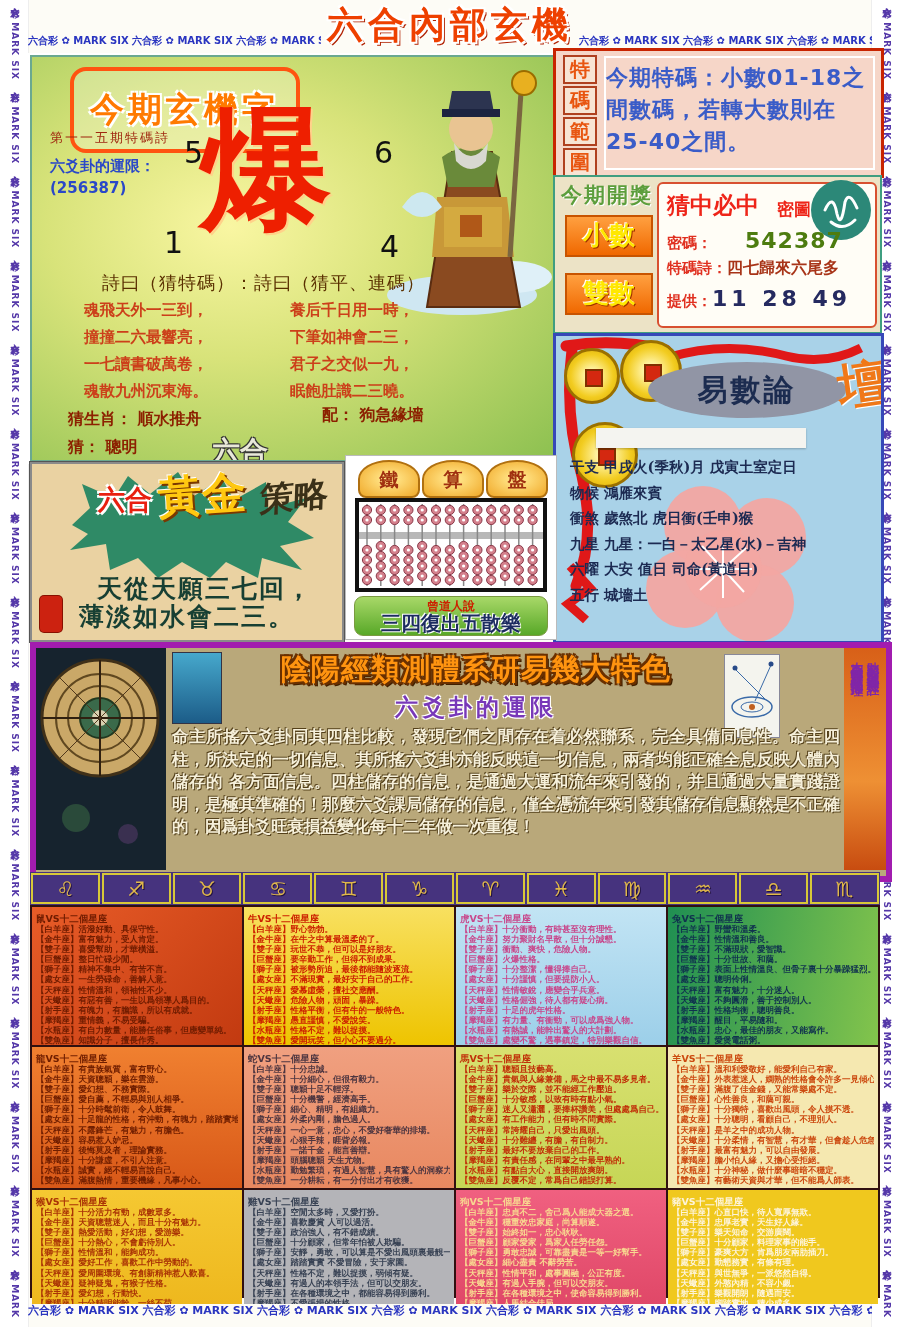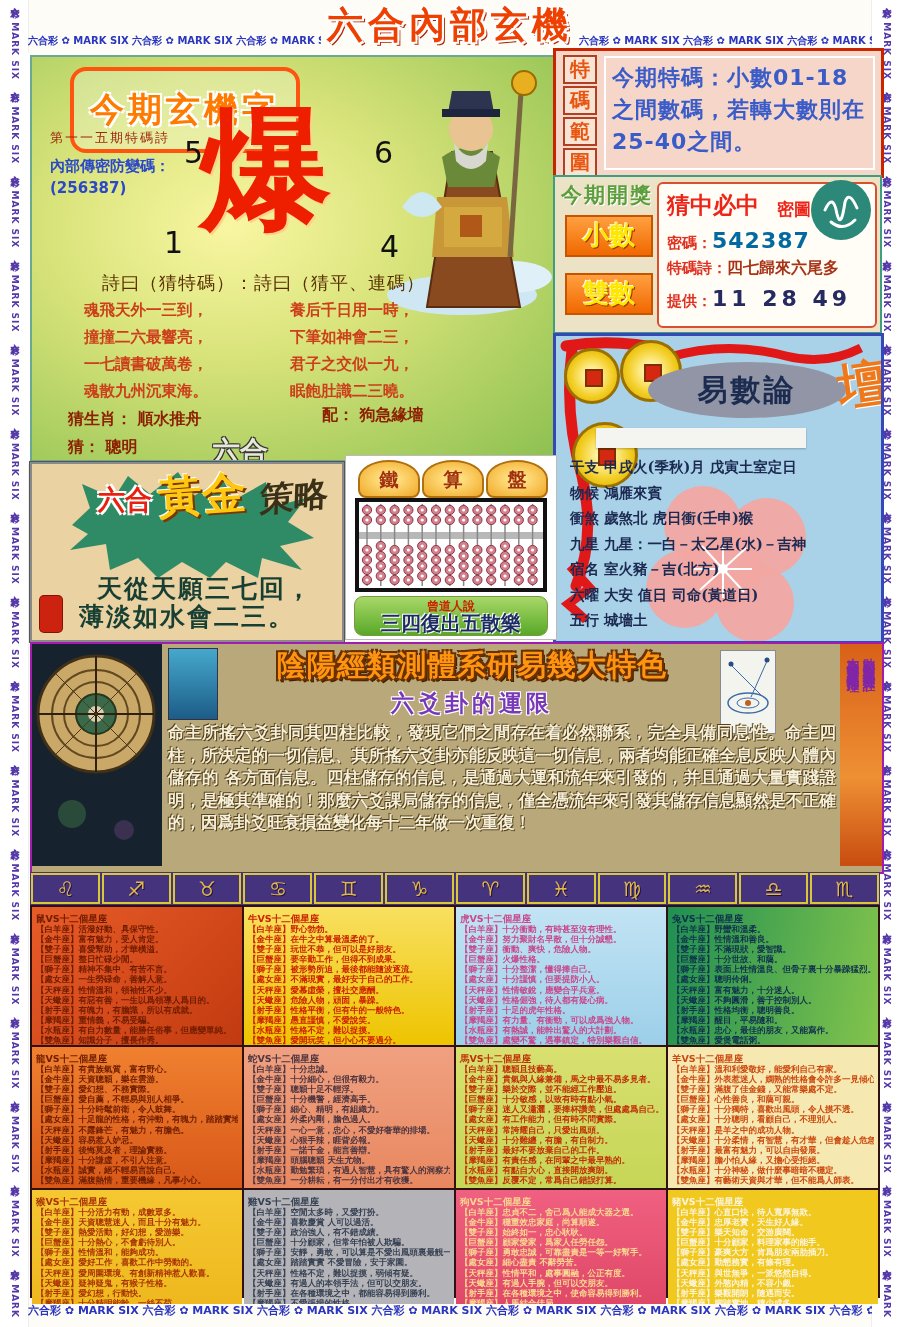--- a/index.html
+++ b/index.html
@@ -36,35 +36,35 @@
   .guessrow{left:36px;top:352px;font-size:16px;font-weight:bold;color:#8c2000;}
   .pairrow{left:290px;top:348px;font-size:16px;font-weight:bold;color:#8c2000;}
   .guess2{left:36px;top:380px;font-size:16px;font-weight:bold;color:#8c2000;}
   .overlap{left:180px;top:376px;font-size:28px;font-weight:bold;color:#e8e8d8;
         text-shadow:-1px -1px 0 #333,1px -1px 0 #333,-1px 1px 0 #333,1px 1px 0 #333;}
   
   .secB{left:553px;top:48px;width:325px;height:124px;border:3px solid #c82400;background:#f6d6c8;display:flex;}
   .rangelabel{width:44px;padding:4px 2px;display:flex;flex-direction:column;gap:2px;align-items:center;}
   .rangelabel span{display:block;width:30px;height:25px;border:2px solid #b04020;background:#f8e4d4;
         color:#e85510;font-size:20px;font-weight:bold;line-height:25px;text-align:center;}
-  .rangetext{flex:1;margin:5px 6px 5px 0;border:2px solid #fff;padding:4px 6px;
+  .rangetext{flex:1;margin:5px 6px 5px 0;border:2px solid #fff;padding:4px 0;
         font-size:22px;font-weight:bold;color:#3a5cc8;line-height:32px;letter-spacing:1px;}
   
   .secC{left:553px;top:175px;width:325px;height:155px;border:2px solid #3f9e80;background:#ece3c6;}
   .drawtitle{left:6px;top:4px;font-size:21px;font-weight:bold;color:#5c9e3c;letter-spacing:2px;
         text-shadow:1px 1px 0 #fff;}
   .numbox{left:10px;width:84px;height:38px;background:linear-gradient(#ffa040,#f06800);
         border:2px solid #c85400;text-align:center;font-size:26px;font-weight:bold;color:#ffe800;line-height:36px;
         text-shadow:-1px -1px 0 #fff,1px 1px 0 #a03000;}
   .hitpanel{left:102px;top:5px;width:216px;height:142px;background:#fffdf6;border:2px solid #d85030;border-radius:6px;}
   .hit1{left:8px;top:6px;font-size:23px;font-weight:bold;color:#ee2418;}
   .hit2{left:118px;top:14px;font-size:17px;font-weight:bold;color:#ee2418;}
   .circle{left:152px;top:-4px;width:60px;height:60px;border-radius:50%;background:#2c8878;}
   .mrow{left:8px;font-size:15px;font-weight:bold;color:#e03020;white-space:nowrap;}
-  .mval{color:#0369a1;font-size:22px;letter-spacing:1px;}
+  .mval{color:#4d7c0f;font-size:22px;letter-spacing:1px;margin-left:33px;}
   .mnum{color:#252a60;font-size:22px;letter-spacing:4px;}
   
   .secD{left:553px;top:333px;width:325px;height:305px;border:3px solid #3648b8;background:#a9d2e8;overflow:hidden;}
   .coin{border-radius:50%;background:radial-gradient(#fff2a0 20%,#f2cc20 60%,#d8a800);border:3px solid #9a7000;}
   .coin i{position:absolute;left:50%;top:50%;width:14px;height:14px;margin:-7px 0 0 -7px;background:#d42810;border:2px solid #803000;}
   .ellipse{left:92px;top:26px;width:198px;height:56px;background:#9195a5;border-radius:50%;
         text-align:center;line-height:56px;font-size:30px;font-weight:bold;color:#1c2c50;letter-spacing:3px;}
   .tan{left:282px;top:16px;font-size:50px;font-weight:bold;color:#f07818;transform:rotate(-8deg);
         text-shadow:1px 1px 0 #fff;}
   .wstrip{left:40px;top:92px;width:210px;height:20px;background:#f4f4f0;box-shadow:0 1px 2px rgba(0,0,0,.25);}
@@ -87,21 +87,21 @@
   
   .secF{left:345px;top:455px;width:210px;height:183px;background:#fff;border:1px solid #bbb;}
   .ingot{top:4px;width:58px;height:34px;background:radial-gradient(#ffe080 20%,#f0a828);border-radius:50% 50% 8px 8px;
         border:2px solid #b07010;text-align:center;font-size:19px;font-weight:bold;color:#a03010;line-height:34px;}
   .saybox{left:8px;top:140px;width:192px;height:38px;border-radius:9px;border:1px solid #7a9a40;
         background:linear-gradient(#a8d868,#58a828);text-align:center;}
   .saylab{font-size:12px;font-weight:bold;color:#cc2200;line-height:14px;margin-top:2px;}
   .sayval{font-size:20px;font-weight:bold;color:#1c2c60;line-height:21px;
         text-shadow:1px 1px 0 #fff,-1px -1px 0 #fff;}
   
-  .secG{left:30px;top:642px;width:850px;height:228px;border:2px solid #a21caf;background:#b9a87a;overflow:hidden;}
+  .secG{left:30px;top:642px;width:850px;height:228px;border:6px solid #a21caf;background:#b9a87a;overflow:hidden;}
   .compassbox{left:0;top:0;width:130px;height:222px;background:#16232e;}
   .minipic1{left:136px;top:4px;width:48px;height:70px;background:linear-gradient(#46a8cc,#1c5c88);border:1px solid #334;}
   .minipic2{left:688px;top:6px;width:54px;height:82px;background:#f4f4ee;border:1px solid #889;}
   .ftitle{left:190px;top:2px;width:500px;text-align:center;font-size:29px;font-weight:bold;color:#ff9410;
         letter-spacing:1px;white-space:nowrap;
         text-shadow:-2px -2px 0 #6a3000,2px -2px 0 #6a3000,-2px 2px 0 #6a3000,2px 2px 0 #6a3000,3px 3px 0 #402000;}
   .fsub{left:240px;top:44px;width:400px;text-align:center;font-size:23px;font-weight:bold;color:#7838b8;letter-spacing:4px;
         text-shadow:-1px -1px 0 #fff,1px -1px 0 #fff,-1px 1px 0 #fff,1px 1px 0 #fff;}
   .fpara{left:136px;top:78px;width:668px;font-size:16.5px;font-weight:bold;color:#f6f0da;line-height:22.5px;
         text-align:justify;text-shadow:1px 1px 0 #54401a,-1px -1px 0 #54401a;}
@@ -139,21 +139,21 @@
 
 <div class="band top">
   <div class="rep">六合彩 ✿ MARK SIX 六合彩 ✿ MARK SIX 六合彩 ✿ MARK SIX 六合彩 ✿ MARK SIX 六合彩 ✿ MARK SIX 六合彩 ✿ MARK SIX </div>
   <div class="masthead">六合內部玄機</div>
   <div class="rep">六合彩 ✿ MARK SIX 六合彩 ✿ MARK SIX 六合彩 ✿ MARK SIX 六合彩 ✿ MARK SIX 六合彩 ✿ MARK SIX 六合彩 ✿ MARK SIX </div>
 </div>
 
 <div class="abs secA">
   <div class="abs mystic-title">今期玄機字</div>
   <div class="abs issue">第一一五期特碼詩</div>
-  <div class="abs code1">內部傳密防變碼：</div>
+  <div class="abs code1">六爻卦的運限：</div>
   <div class="abs code2">(256387)</div>
   <div class="abs bignum" style="left:152px;top:78px;">5</div>
   <div class="abs bignum" style="left:342px;top:78px;">6</div>
   <div class="abs bignum" style="left:132px;top:168px;">1</div>
   <div class="abs bignum" style="left:348px;top:172px;">4</div>
   <div class="abs boom">爆</div>
 
   <svg class="abs" style="right:2px;top:0;" width="170" height="258">
     <ellipse cx="80" cy="238" rx="75" ry="20" fill="#cfe7f2"></ellipse>
     <ellipse cx="130" cy="220" rx="40" ry="16" fill="#dff0f8"></ellipse>
@@ -259,21 +259,20 @@
       <i></i>
     </div>
   <div class="abs ellipse">易數論</div>
   <div class="abs tan">壇</div>
   <div class="abs wstrip"></div>
   <div class="abs yrow-wrap">
       <div class="yrow">干支  甲戌火(季秋)月  戊寅土室定日</div>
       <div class="yrow">物候  鴻雁來賓</div>
       <div class="yrow">衝煞  歲煞北  虎日衝(壬申)猴</div>
       <div class="yrow">九星  九星：一白－太乙星(水)－吉神</div>
-      <div class="yrow">宿名  室火豬－吉(北方)</div>
       <div class="yrow">六曜  大安    值日  司命(黃道日)</div>
       <div class="yrow">五行  城墻土</div>
     </div>
 </div>
 
 <div class="abs secE">
   <svg class="abs" style="left:30px;top:6px;" width="260" height="110">
     <polygon points="10,55 28,38 20,14 52,28 66,6 88,24 116,2 132,26 160,8 172,30 204,12 206,38 244,28 226,52 252,68 218,76 240,100 200,88 196,108 164,92 148,108 120,92 96,108 76,88 48,100 44,74 8,80 26,64" fill="#2f8a66"></polygon>
   </svg>
   <div class="abs gold1">六合</div>

